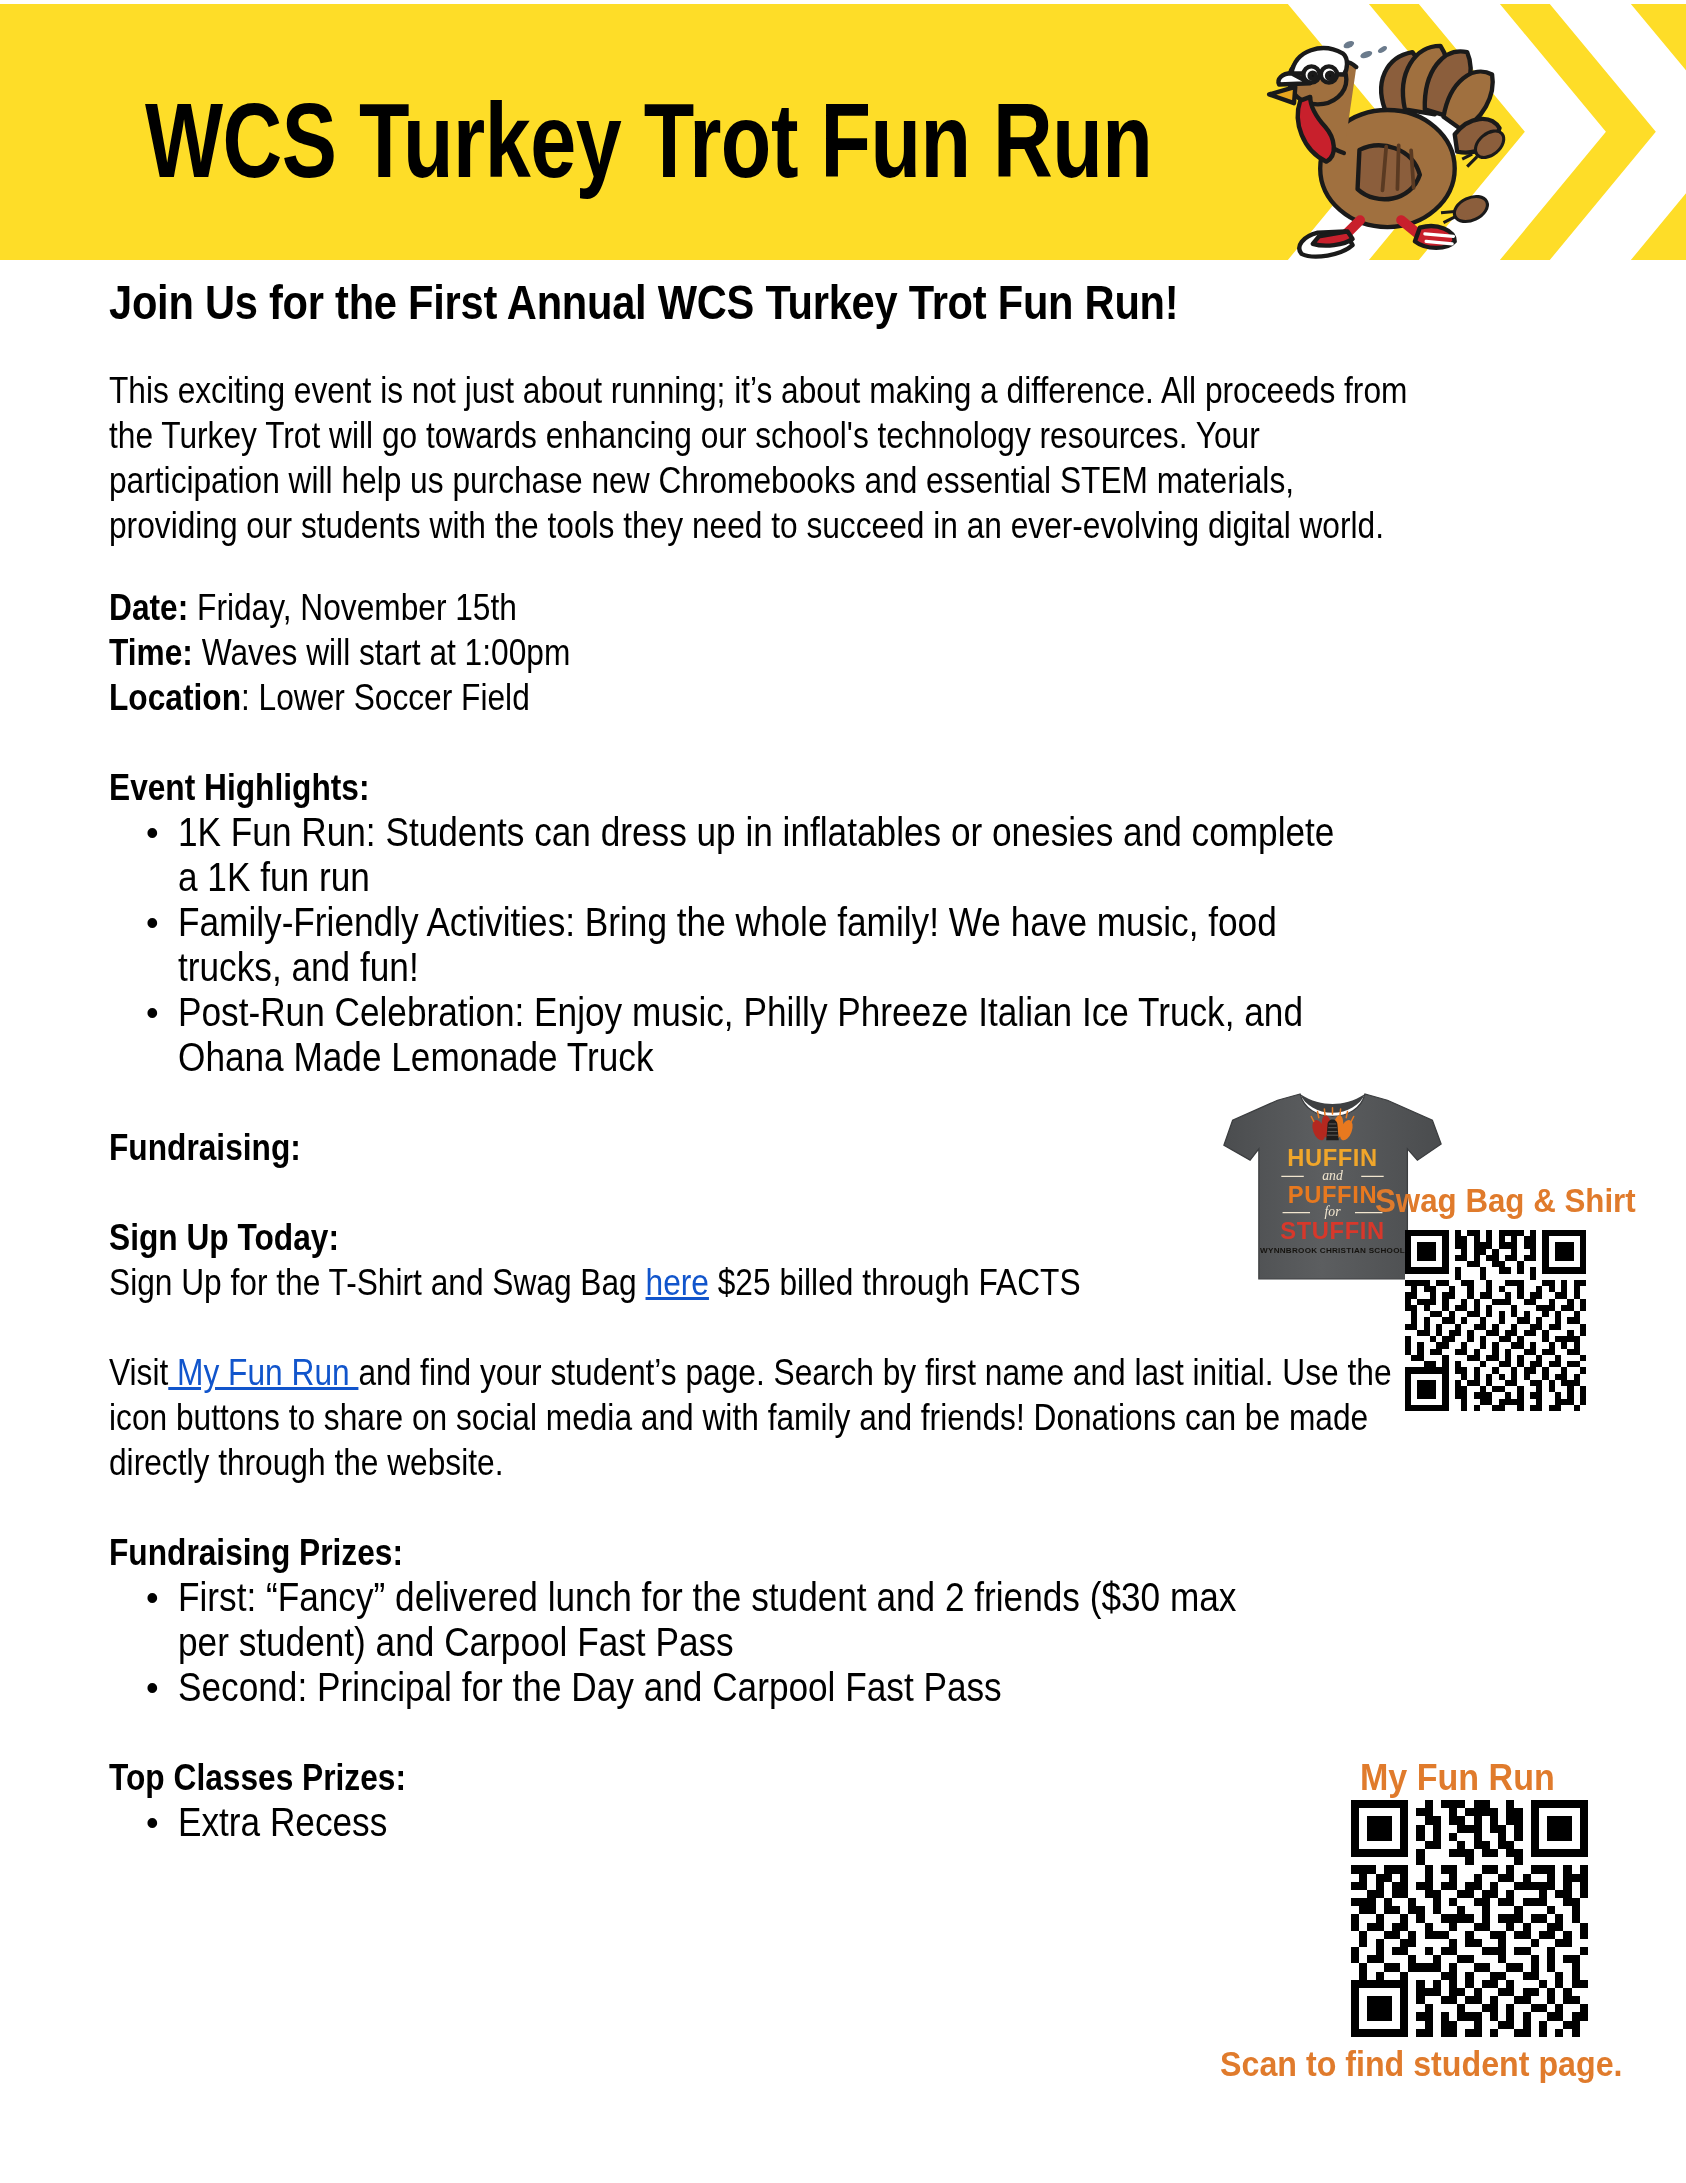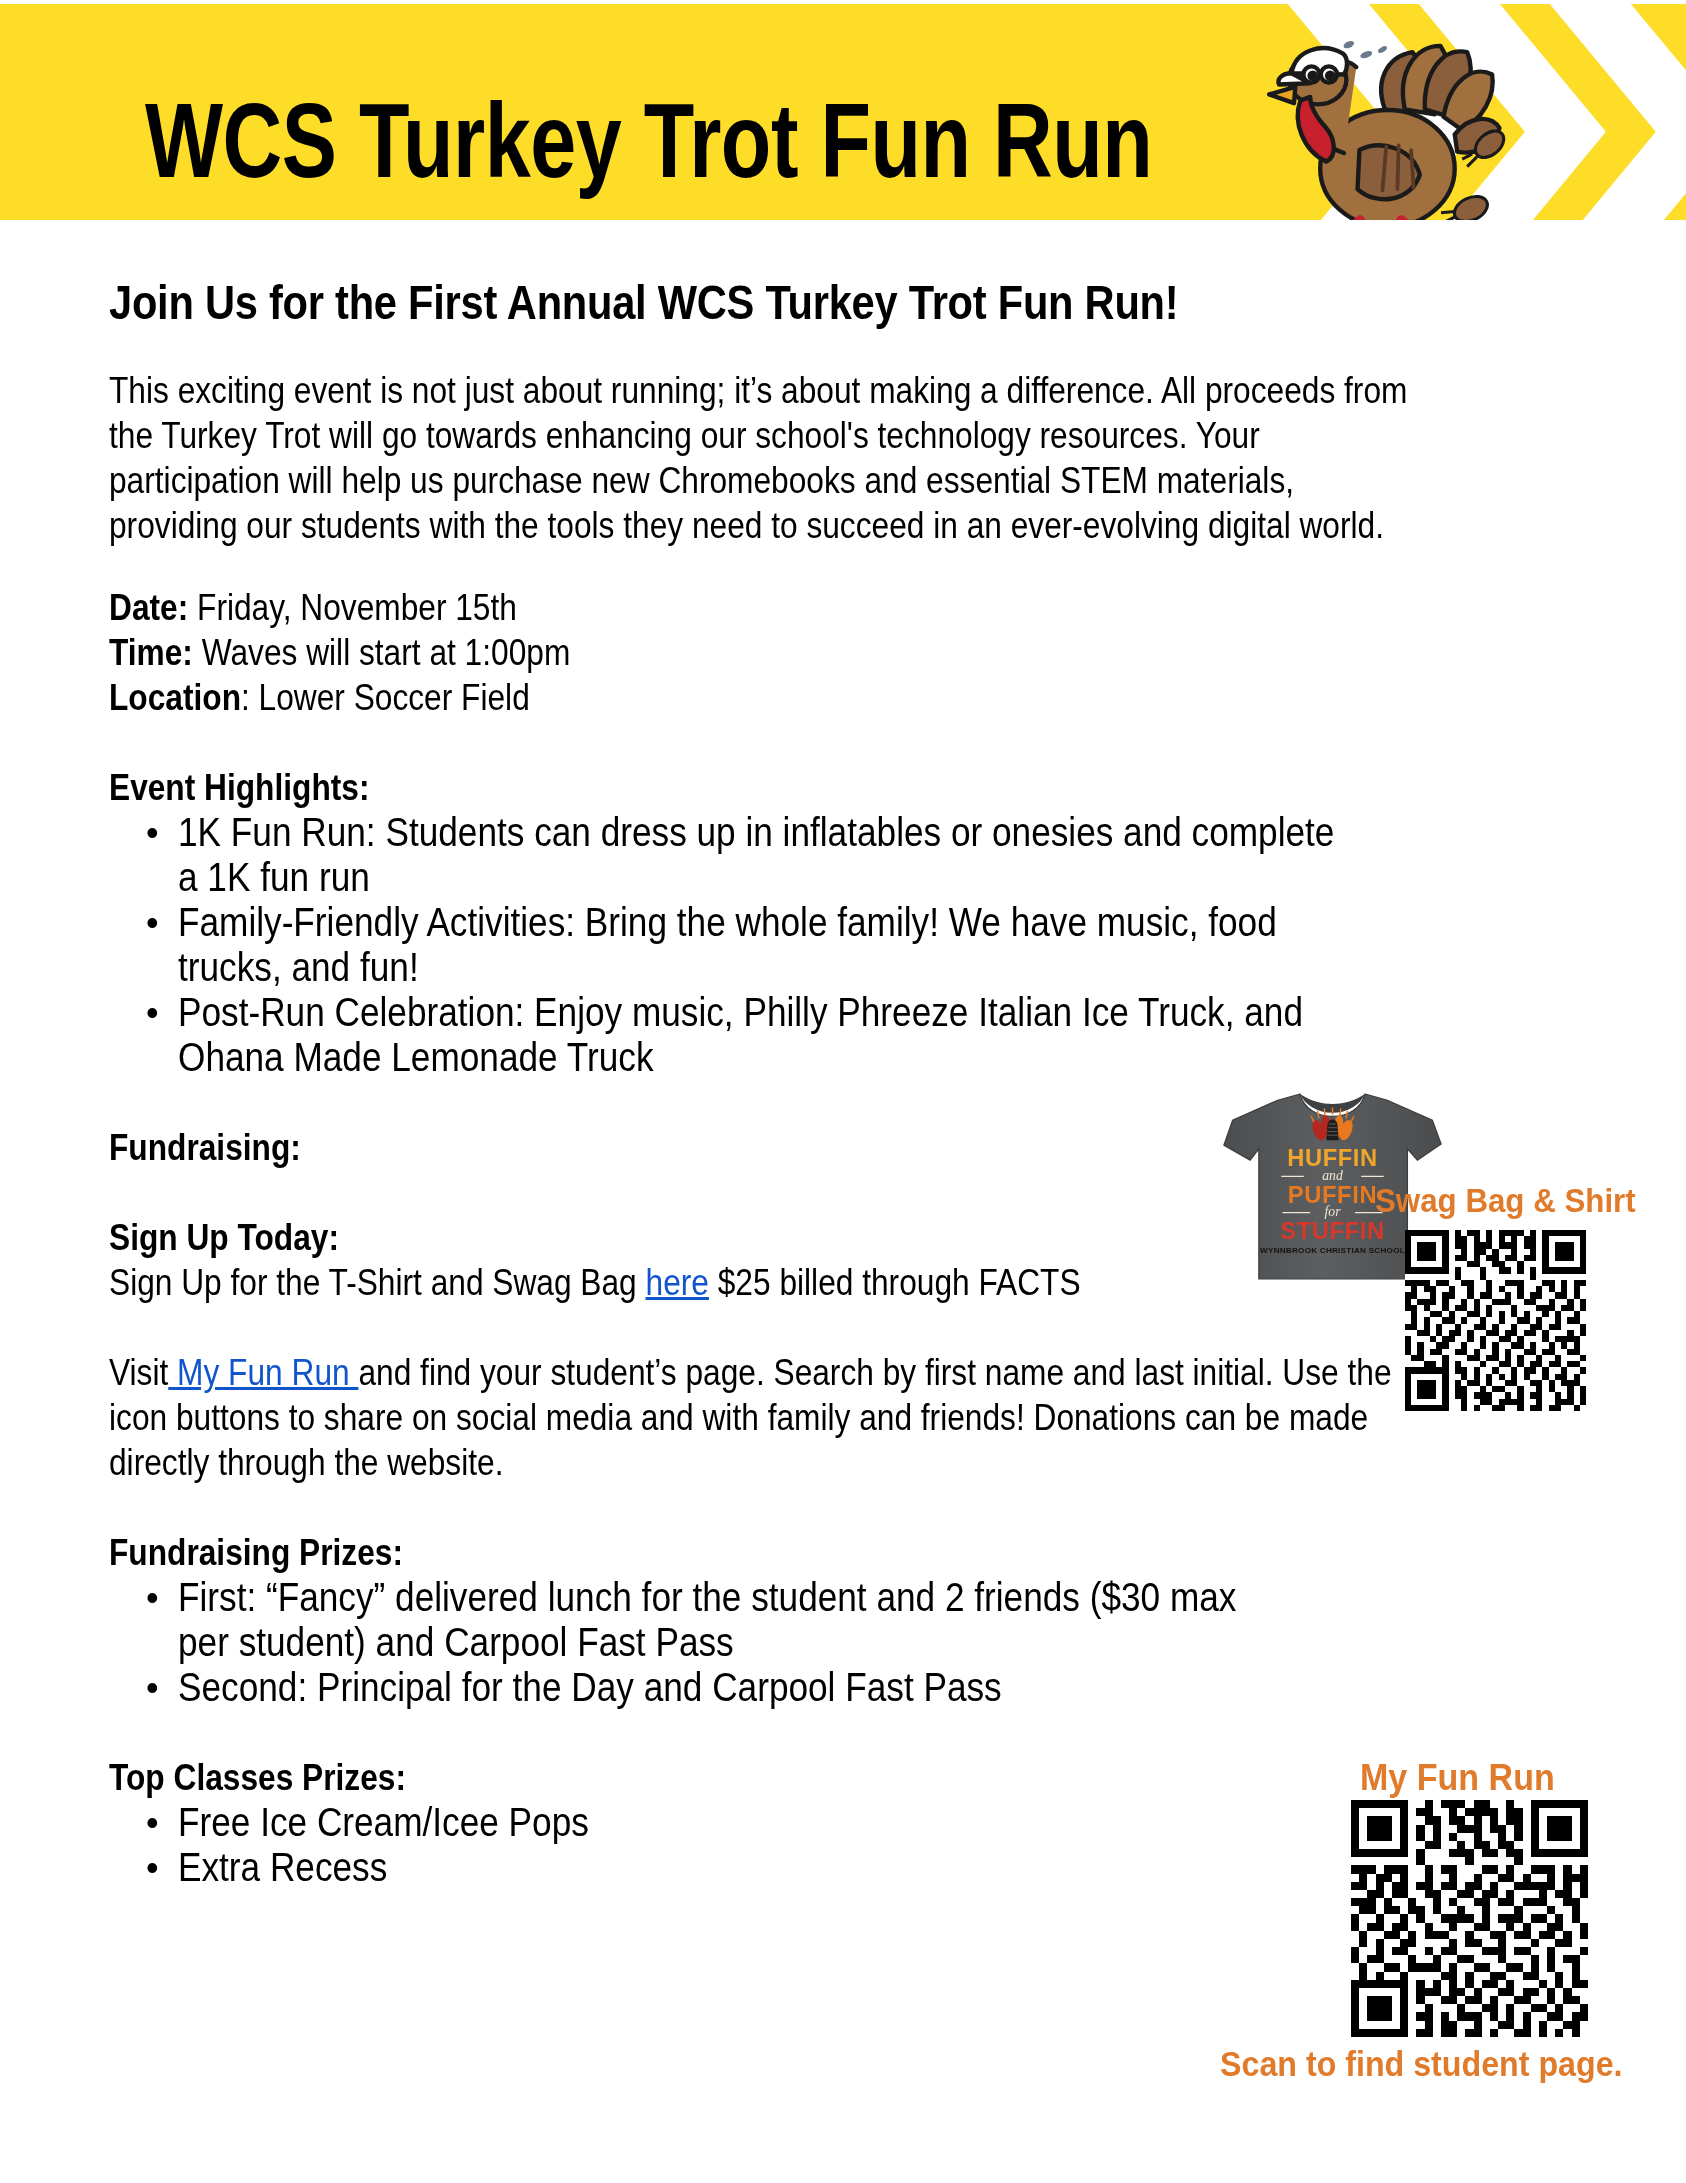--- a/index.html
+++ b/index.html
@@ -15,21 +15,21 @@
     color: #000000;
     overflow: hidden;
   }
 
   
   .header {
     position: absolute;
     left: 0;
     top: 3.7px;
     width: 1687px;
-    height: 216px;
+    height: 256px;
     background: #FEDD28;
     overflow: hidden;
   }
   .chevrons {
     position: absolute;
     right: 0;
     top: 0;
     width: 474px;
     height: 256px;
   }
@@ -322,23 +322,20 @@
       </li>
     <li>
         <span class="li-txt">Second: Principal for the Day and Carpool Fast Pass</span>
       </li>
   </ul>
 
   <div class="gap-lg"></div>
 
   <div class="sec-head">Top Classes Prizes:</div>
   <ul class="bullets narrow-1960">
-    <li>
-        <span class="li-txt">Free Ice Cream/Icee Pops</span>
-      </li>
     <li>
         <span class="li-txt">Extra Recess</span>
       </li>
   </ul>
 
 </div>
 
 <div class="shirt-block">
   <svg class="shirt-svg" viewBox="0 0 360 330">
     <defs>

